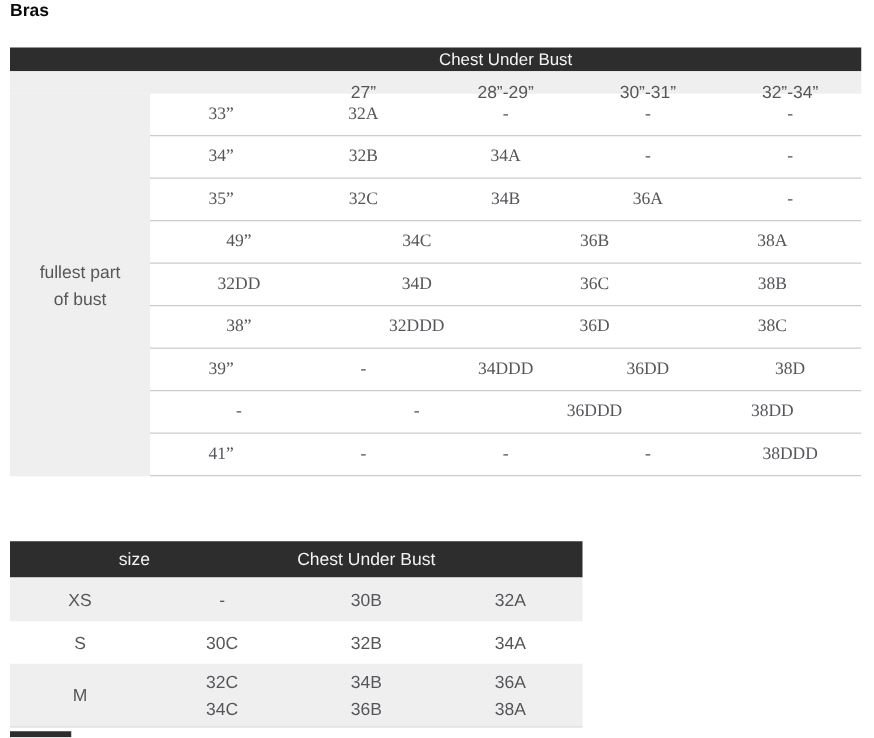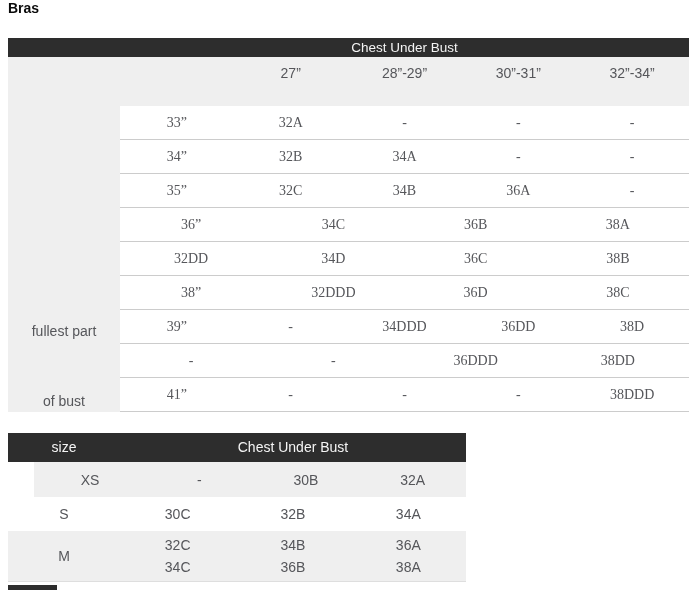--- a/index.html
+++ b/index.html
@@ -13,39 +13,39 @@
   html,body{margin:0;padding:0;background:#ffffff;}
   body{font-family:"Liberation Sans", sans-serif;}
   .page{position:relative;width:699px;height:590px;background:#ffffff;overflow:hidden;}
   .page-title{position:absolute;left:8px;top:0;font-size:14px;font-weight:bold;color:var(--title-text);}
 
   
   .t1{position:absolute;left:8px;top:38px;width:681px;}
   .t1-header{display:flex;height:19px;background:var(--header-bg);}
   .t1-header .spacer{width:112px;}
   .t1-header-label{flex:1;text-align:center;line-height:19px;font-size:13.5px;color:var(--header-text);}
-  .t1-sub{display:flex;height:49px;background:var(--shade-bg);}
+  .t1-sub{display:flex;height:18px;background:var(--shade-bg);}
   .t1-sub .spacer{width:112px;}
   .t1-sub .c{flex:1;text-align:center;line-height:33px;font-size:14px;color:var(--cell-text);}
   .t1-body{display:flex;}
-  .t1-leftcol{width:112px;background:var(--shade-bg);display:flex;flex-direction:column;justify-content:flex-end;align-items:center;font-size:14px;color:var(--cell-text);line-height:22px;text-align:center;gap:48px;}
+  .t1-leftcol{width:112px;background:var(--shade-bg);display:flex;flex-direction:column;justify-content:center;align-items:center;font-size:14px;color:var(--cell-text);line-height:22px;text-align:center;}
   .t1-rows{flex:1;}
   .t1-row{display:flex;height:34px;box-sizing:border-box;border-bottom:1px solid var(--divider);}
   .t1-row .c{flex:1;text-align:center;line-height:33px;font-size:14px;color:var(--cell-text);font-family:Liberation Serif, serif;}
 
   
   .t2{position:absolute;left:8px;top:433px;width:458px;}
   .t2-header{display:flex;height:29px;background:var(--header-bg);}
-  .t2-header .size-cell{width:112px;text-align:center;line-height:29px;font-size:14px;color:var(--header-text);}
+  .t2-header .size-cell{width:112px;text-align:right;line-height:29px;font-size:14px;color:var(--header-text);}
   .t2-header .cub-cell{flex:1;text-align:center;line-height:29px;font-size:14px;color:var(--header-text);}
   .t2-row{display:flex;box-sizing:border-box;}
   .t2-row .label{width:112px;text-align:center;font-size:14px;color:var(--cell-text);display:flex;align-items:center;justify-content:center;}
   .t2-row .c{flex:1;text-align:center;font-size:14px;color:var(--cell-text);display:flex;flex-direction:column;align-items:center;justify-content:center;line-height:22px;}
   .t2-row.shade{background:var(--shade-bg);}
-  .t2-row.r-xs{height:35px;margin-left:26px;}
+  .t2-row.r-xs{height:35px;}
   .t2-row.r-s{height:34px;}
   .t2-row.r-m{height:51px;border-bottom:1px solid #dedede;}
 
   
   .t3-peek{position:absolute;left:8px;top:585px;width:49px;height:5px;background:var(--header-bg);}
 </style>
 </head>
 <body>
 
 <div class="page">
@@ -86,21 +86,21 @@
           <div class="c">-</div>
         </div>
         <div class="t1-row">
           <div class="c">35”</div>
           <div class="c">32C</div>
           <div class="c">34B</div>
           <div class="c">36A</div>
           <div class="c">-</div>
         </div>
         <div class="t1-row">
-          <div class="c">36”</div>
+          <div class="c">49”</div>
           <div class="c">34C</div>
           <div class="c">36B</div>
           <div class="c">38A</div>
         </div>
         <div class="t1-row">
           <div class="c">32DD</div>
           <div class="c">34D</div>
           <div class="c">36C</div>
           <div class="c">38B</div>
         </div>

